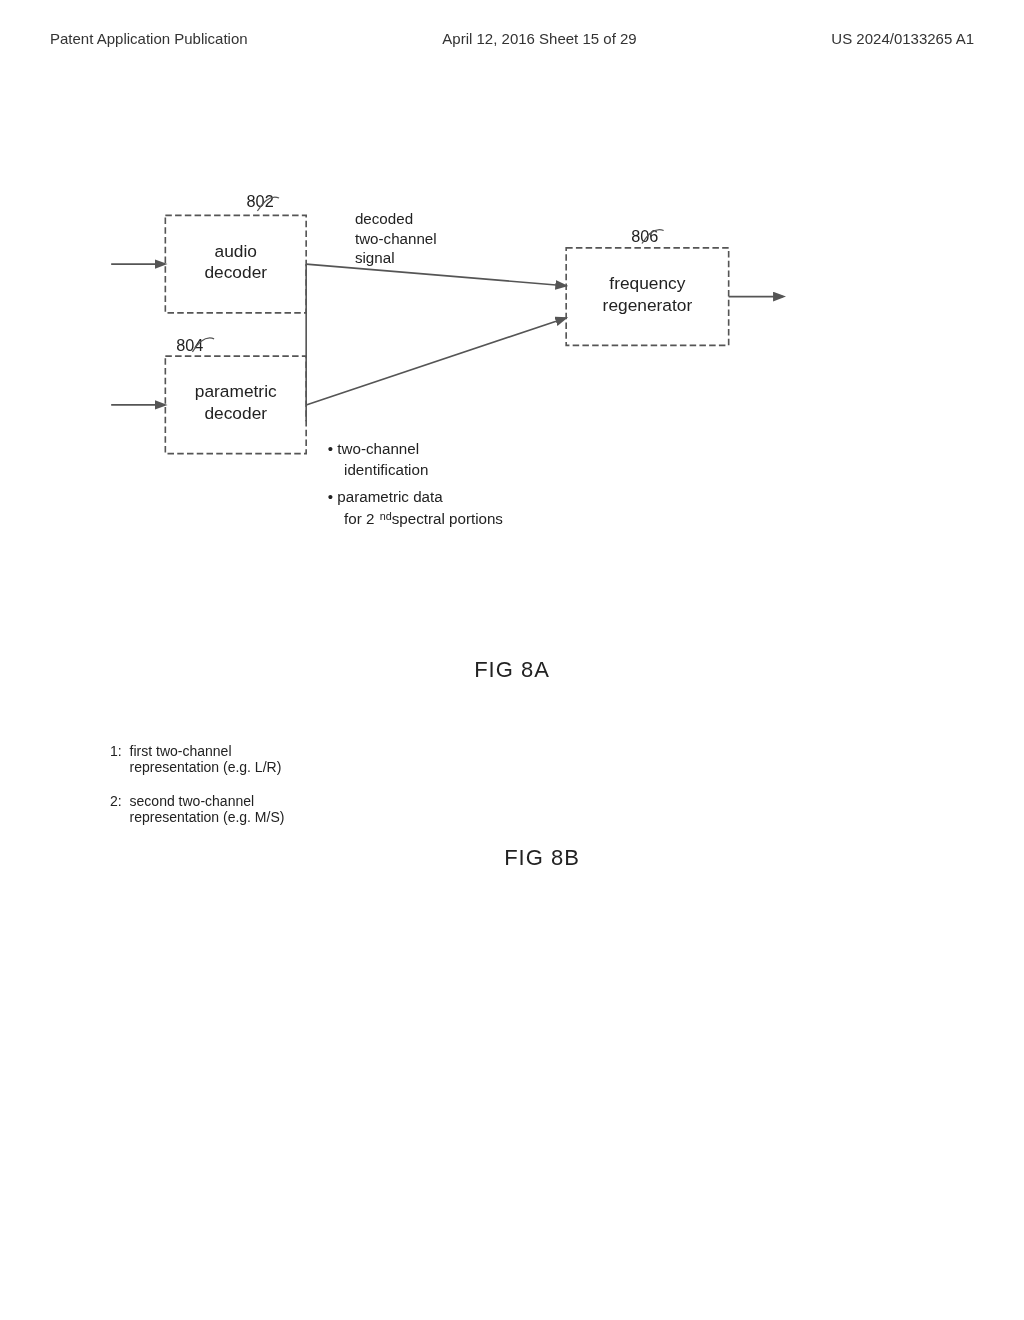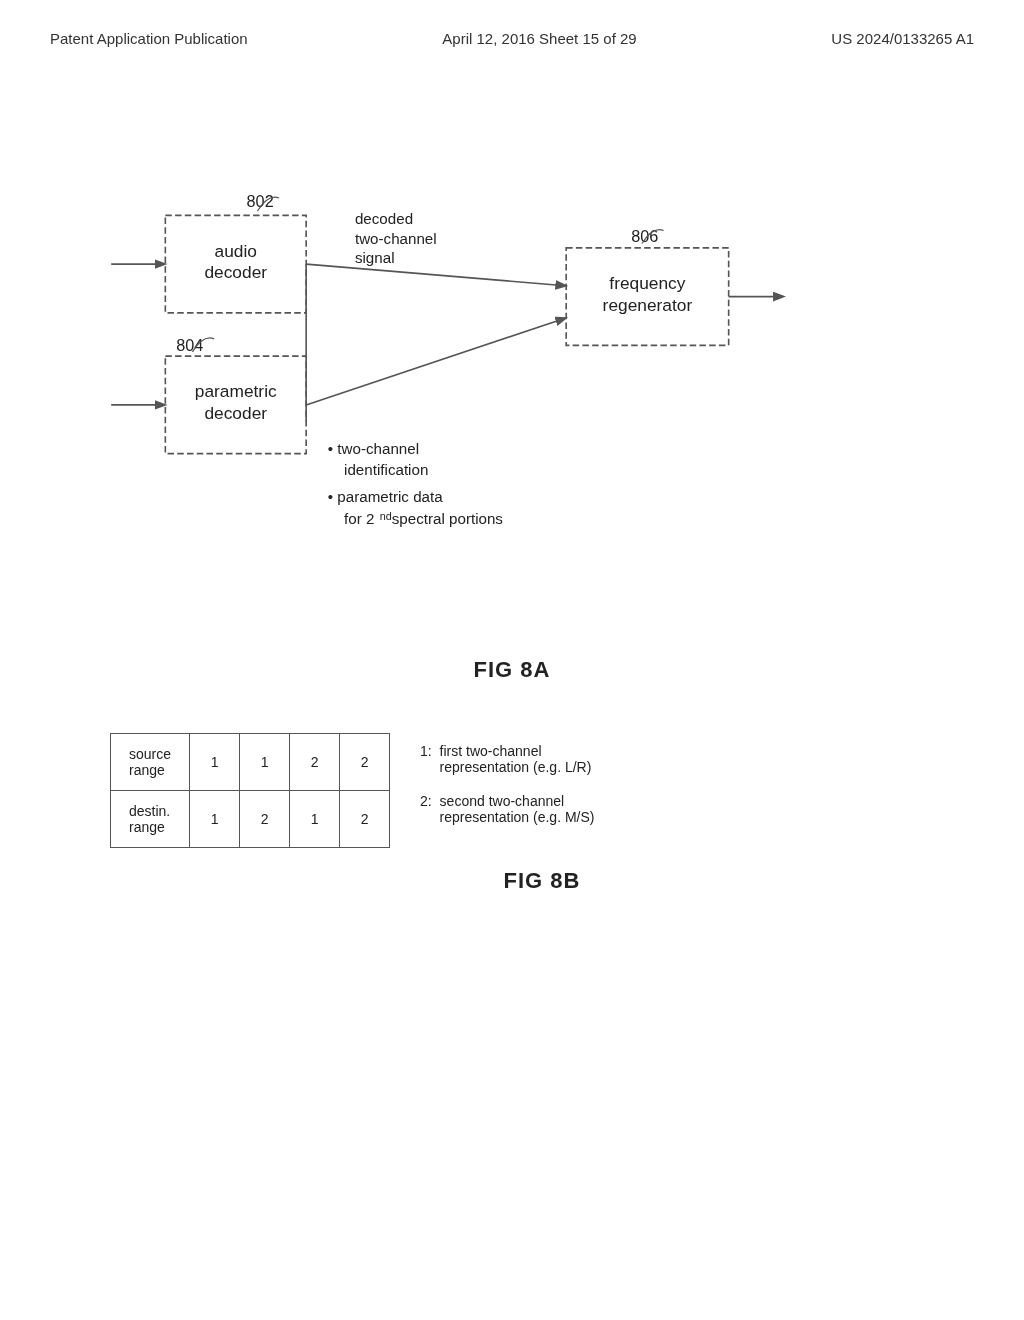--- a/index.html
+++ b/index.html
@@ -41,21 +41,21 @@
 
     
     .diagram-svg {
       width: 100%;
       height: 520px;
     }
 
     .fig-label {
       text-align: center;
       font-size: 22px;
-      font-weight: bold;
+      font-weight: normal;
       letter-spacing: 1px;
       margin-bottom: 50px;
     }
 
     
     .fig8b-container {
       display: flex;
       align-items: flex-start;
       gap: 30px;
       margin-left: 60px;
@@ -90,21 +90,21 @@
 
     .legend-item {
       display: flex;
       align-items: flex-start;
       gap: 4px;
     }
 
     .fig8b-label {
       text-align: center;
       font-size: 22px;
-      font-weight: bold;
+      font-weight: normal;
       letter-spacing: 1px;
       margin-top: 20px;
       margin-left: 60px;
     }
   </style>
 </head>
 <body>
 
 <div class="page">
 
@@ -169,38 +169,20 @@
           <path d="M0,0 L0,6 L8,3 z" fill="#555"></path>
         </marker>
       </defs>
     </svg>
   </div>
 
   <div class="fig-label">FIG 8A</div>
 
   <div class="fig8b-container">
 
-    <table class="table-8b">
-      <tbody>
-          <tr>
-        <td class="label-cell">source<br>range</td>
-        <td>1</td>
-        <td>1</td>
-        <td>2</td>
-        <td>2</td>
-      </tr>
-      <tr>
-        <td class="label-cell">destin.<br>range</td>
-        <td>1</td>
-        <td>2</td>
-        <td>1</td>
-        <td>2</td>
-      </tr>
-    </tbody>
-      </table>
 
     <div class="legend-container">
       <div class="legend-item">
         <span>1:&nbsp;</span>
         <span>first two-channel<br>representation (e.g. L/R)</span>
       </div>
       <div class="legend-item">
         <span>2:&nbsp;</span>
         <span>second two-channel<br>representation (e.g. M/S)</span>
       </div>

